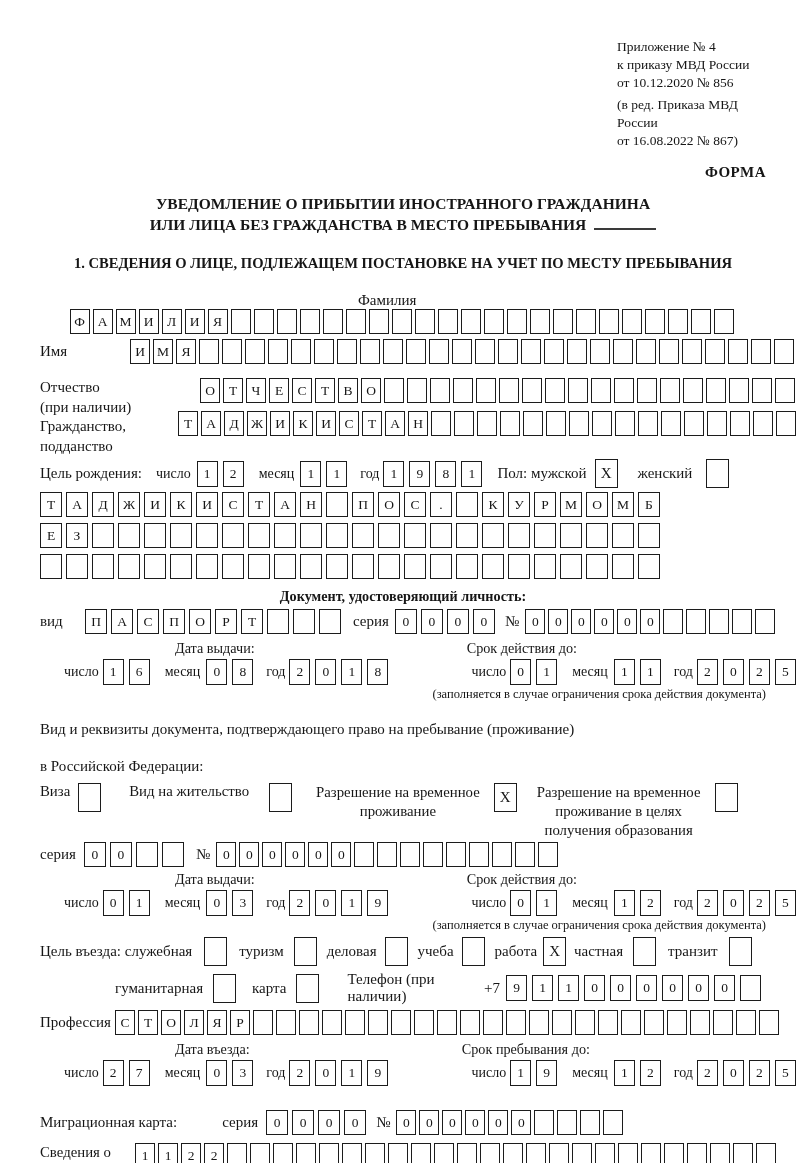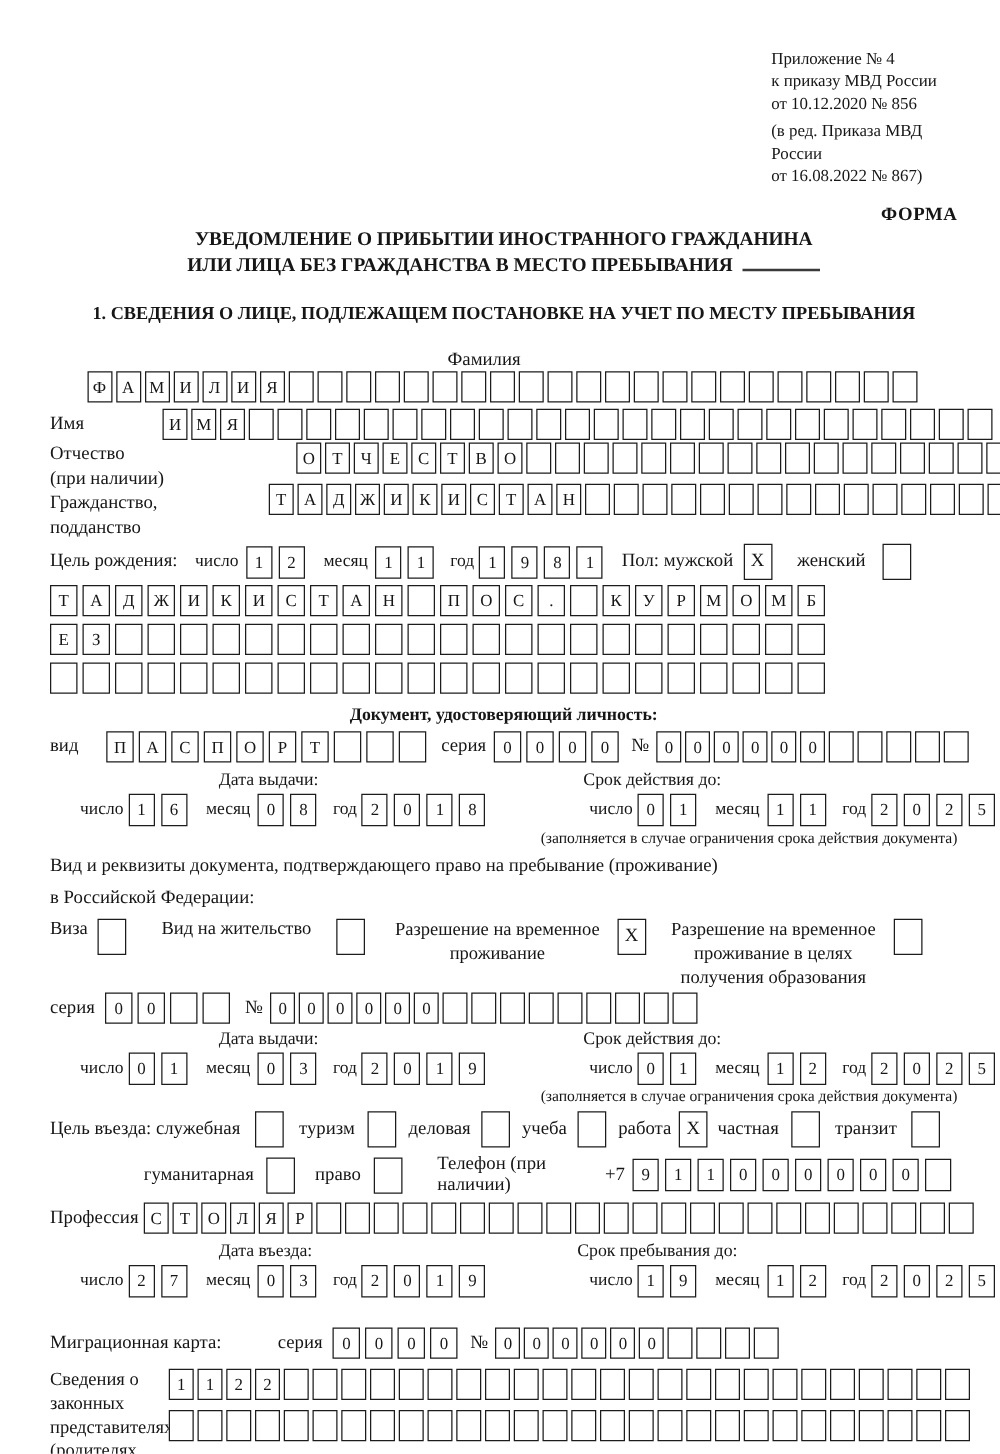--- a/index.html
+++ b/index.html
@@ -10,21 +10,21 @@
     font-family:"Liberation Serif", serif;
     font-size:15px;
   }
   .page { padding:38px 34px 0 40px; }
 
   
   .appendix { margin-left:577px; font-size:13.5px; line-height:18px; }
   .appendix .gap-top { margin-top:4px; }
   .forma { text-align:right; font-weight:bold; font-size:15px; margin-top:14px; letter-spacing:.5px; }
 
-  .title { text-align:center; font-weight:bold; font-size:15.5px; line-height:21px; }
+  .title { text-align:center; font-weight:bold; font-size:15.5px; line-height:21px; margin-top:12px; }
   .blank-line { display:inline-block; width:62px; border-bottom:2.2px solid #3a3a3a; height:14px; margin-left:8px; }
 
   .sec-heading { text-align:center; font-weight:bold; font-size:14.6px; margin-top:20px; }
 
   
   .cells { display:inline-flex; align-items:center; flex:none; }
   .cell {
     width:20px; height:25px; flex:none;
     border:1.8px solid #1c1c1c; margin-right:3px;
     display:inline-flex; align-items:center; justify-content:center;
@@ -44,32 +44,32 @@
   .w45 { width:45px; } .w75 { width:75px; } .w90 { width:90px; }
   .w115 { width:115px; } .w138 { width:138px; } .w95 { width:95px; }
 
   .ml4{margin-left:4px;} .ml6{margin-left:6px;} .ml8{margin-left:8px;}
   .ml10{margin-left:10px;} .ml12{margin-left:12px;} .ml14{margin-left:14px;}
   .ml16{margin-left:16px;} .ml20{margin-left:20px;} .ml24{margin-left:24px;}
   .ml28{margin-left:28px;} .ml45{margin-left:45px;} .ml75{margin-left:75px;}
   .dg2 { margin-left:78px; }
 
   .mt3{margin-top:3px;} .mt4{margin-top:4px;} .mt5{margin-top:5px;}
-  .mt6{margin-top:24px;} .mt7{margin-top:2px;gap:37px;} .mt8{margin-top:8px;}
+  .mt6{margin-top:24px;} .mt7{margin-top:14px;} .mt8{margin-top:8px;}
   .mt20{margin-top:20px;flex-direction:column;}
 
   .dlabel { font-size:14px; flex:none; }
   .dateheads { display:flex; font-size:14.2px; margin-top:6px; }
   .dh1 { margin-left:135px; }
   .dh2 { margin-left:212px;text-align:right; }
   .note { font-size:12.5px; text-align:right; margin-top:2px; padding-right:0px; }
 
   .doc-heading { text-align:center; font-weight:bold; font-size:14.2px; margin-top:3px; }
 
-  .plainline { font-size:15px; margin-top:5px; line-height:20px; }
+  .plainline { font-size:15px; margin-top:17px; line-height:20px; }
 
   .cbgroup { display:flex; align-items:flex-start; margin-top:7px; font-size:14.8px; }
   .optlabel { text-align:center; line-height:19px; flex:none; }
 
   .mr-lines { line-height:23.5px; font-size:14.8px; }
   .mr-rows .row { margin-bottom:6px; }
 
   .leg-lines { line-height:19px; font-size:14.8px; }
   .leg-rows .row { margin-bottom:8px; }
 </style>
@@ -563,21 +563,21 @@
     <span class="cells cb ml12">
         <div class="cell"></div>
       </span>
   </div>
 
   <div class="row mt5">
     <span class="lbl ml75">гуманитарная</span>
     <span class="cells cb ml10">
         <div class="cell"></div>
       </span>
-    <span class="ml16">право</span>
+    <span class="ml16">карта</span>
     <span class="cells cb ml10">
         <div class="cell"></div>
       </span>
     <span class="ml28">Телефон (при наличии)</span>
     <span class="ml28">+7</span>
     <span class="cells dgap ml6">
         <div class="cell">9</div>
         <div class="cell">1</div>
         <div class="cell">1</div>
         <div class="cell">0</div>

